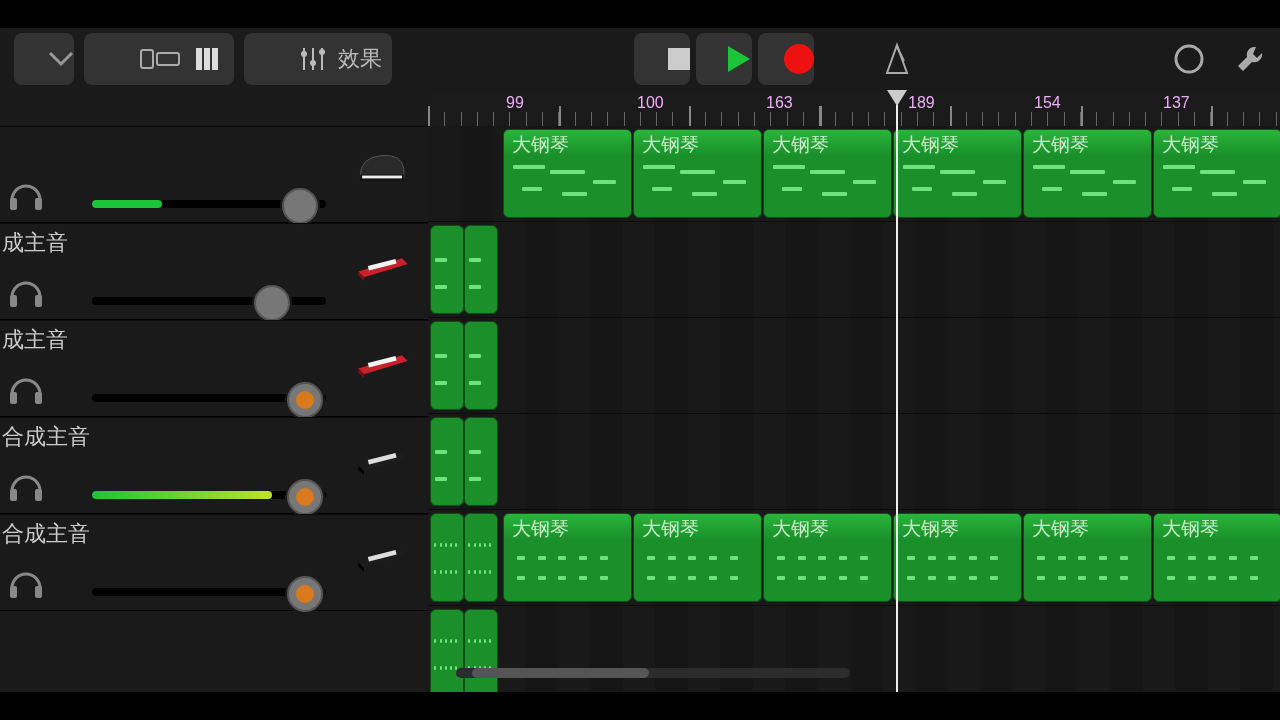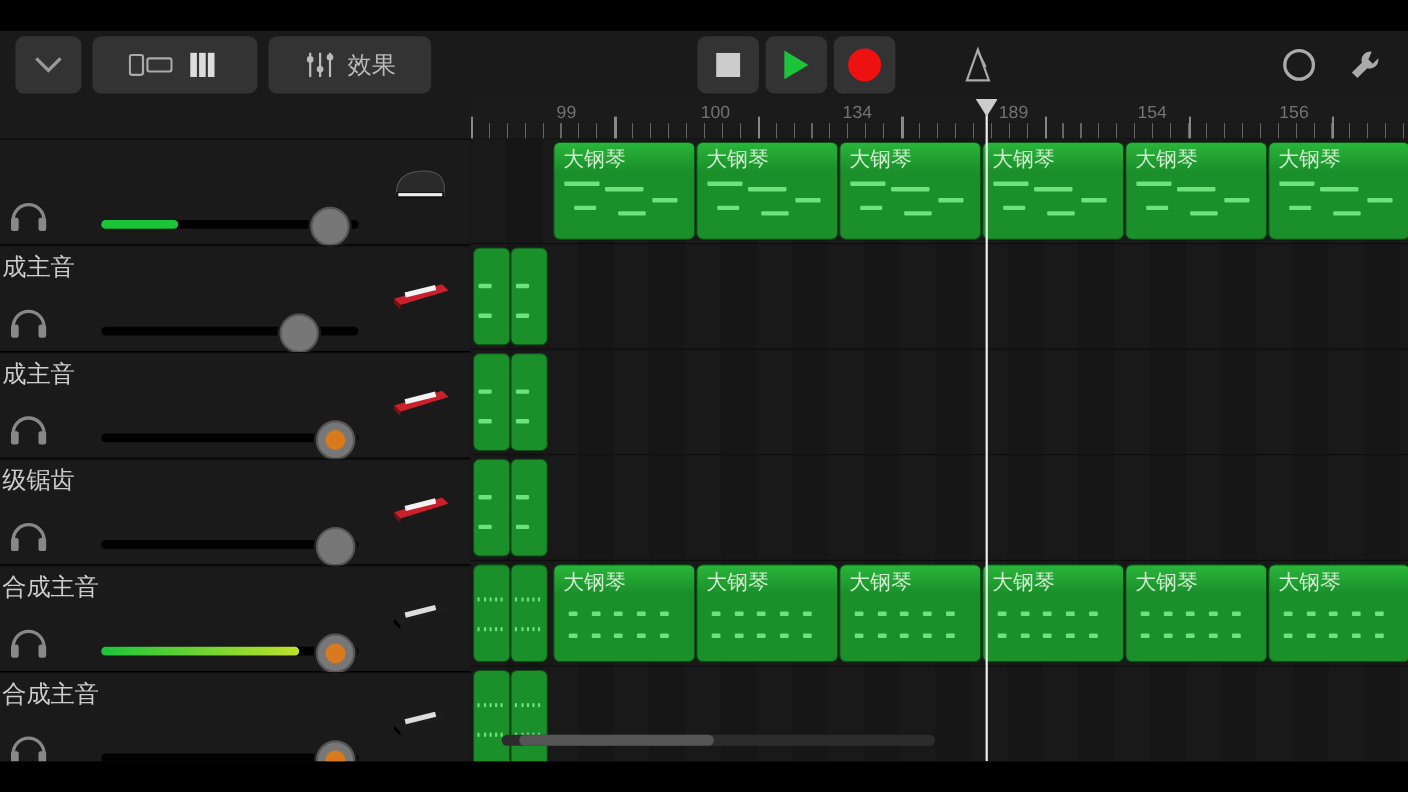--- a/index.html
+++ b/index.html
@@ -1,19 +1,19 @@
 <!DOCTYPE html>
 <html><head>
 <meta charset="utf-8">
 <style>
 html,body{margin:0;padding:0;background:#000;font-family:-apple-system,"Helvetica Neue",Arial,sans-serif;width:1280px;height:720px;overflow:hidden;color:#aaa}
 .app{position:absolute;top:28px;left:0;right:0;bottom:28px;background:#1a1a1a;display:flex;flex-direction:column}
 
 .toolbar{height:62px;display:flex;align-items:center;padding:0 14px;gap:10px}
-.tb-btn{height:52px;border-radius:8px;background:#333;display:flex;align-items:center;justify-content:center;color:#bbb;position:relative}
+.tb-btn{height:52px;border-radius:8px;background:#333;display:flex;align-items:center;justify-content:flex-end;color:#bbb;position:relative}
 .tb-menu{width:60px}
 .tb-views{width:130px;gap:14px;padding:0 10px}
 .tb-fx{width:128px;gap:10px;padding:0 10px;font-size:22px}
 .spacer{flex:1}
 .transport{display:flex;gap:6px}
 .transport .tb-btn{width:56px;height:52px}
 .play svg{fill:#1cc43a}
 .rec .dot{width:30px;height:30px;background:#e11;border-radius:50%}
 .metro{width:50px;margin-left:40px}
 
@@ -27,21 +27,21 @@
 .hp{position:absolute;left:6px;bottom:10px;width:40px;height:32px}
 .slider{position:absolute;left:92px;bottom:14px;width:234px;height:8px;background:#010101;border-radius:4px}
 .meter{position:absolute;left:0;top:0;bottom:0;border-radius:4px}
 .knob{position:absolute;top:-12px;width:32px;height:32px;background:#777;border:2px solid #555;border-radius:50%;box-shadow:0 0 0 2px #1b1b1b}
 .knob.amber::after{content:"";position:absolute;inset:7px;border-radius:50%;background:#d97a1e}
 .inst{position:absolute;right:14px;top:16px;width:62px;height:48px;display:flex;align-items:center;justify-content:center}
 
 .inst svg{width:60px;height:38px}
 
 .timeline{flex:1;position:relative;background:#191919;overflow:hidden}
-.ruler{height:36px;background:#1b1b1b;position:relative;font-size:16px;color:#737373;border-bottom:1px solid #000}
+.ruler{height:36px;background:#1b1b1b;position:relative;font-size:16px;color:#f0abfc;border-bottom:1px solid #000}
 .barlbl{position:absolute;top:4px}
 .ticks{position:absolute;left:0;right:0;bottom:0;height:14px;background:repeating-linear-gradient(90deg,#666 0 1px,transparent 1px 16.3px)}
 .majticks{position:absolute;left:0;right:0;bottom:0;height:20px;background:repeating-linear-gradient(90deg,#888 0 2px,transparent 2px 130.5px)}
 .lanes{position:absolute;top:36px;left:0;right:0;bottom:0}
 .lane{height:95px;position:relative;border-bottom:1px solid #0c0c0c;background:repeating-linear-gradient(90deg,#191919 0 32px,#161616 32px 65px)}
 .region{position:absolute;top:3px;bottom:3px;background:#1a8f2a;border:1px solid #0d4d16;border-radius:6px;overflow:hidden}
 .region .rlabel{position:absolute;left:8px;top:2px;font-size:19px;color:#cfeccf;white-space:nowrap}
 .region .hd{position:absolute;left:0;right:0;top:0;height:26px;background:linear-gradient(#29b53a,#1a8f2a)}
 .notes{position:absolute;top:30px;left:5%;right:5%;bottom:8px}
 .notes i{position:absolute;height:4px;background:#6fe27c;border-radius:1px}
@@ -173,39 +173,20 @@
             </div>
             <div class="inst">
               <svg viewBox="0 0 60 40">
                 <polygon points="4,28 50,14 56,20 10,34" fill="#c9202c"></polygon>
                 <polygon points="4,28 10,34 10,38 4,32" fill="#7a0f17"></polygon>
                 <rect x="14" y="22" width="30" height="5" transform="rotate(-14 14 22)" fill="#f2f2f2"></rect>
               </svg>
             </div>
           </div>
           <div class="track">
-            <div class="tname">级锯齿</div>
-            <div class="hp"><svg viewBox="0 0 40 32">
-                <path d="M6 20a14 14 0 0 1 28 0" fill="none" stroke="#888" stroke-width="3"></path>
-                <rect x="4" y="18" width="7" height="12" rx="2" fill="#888"></rect>
-                <rect x="29" y="18" width="7" height="12" rx="2" fill="#888"></rect>
-              </svg></div>
-            <div class="slider">
-              <div class="meter" style="width:0%;background:#1cc43a"></div>
-              <div class="knob" style="left:calc(90% - 16px)"></div>
-            </div>
-            <div class="inst">
-              <svg viewBox="0 0 60 40">
-                <polygon points="4,28 50,14 56,20 10,34" fill="#c9202c"></polygon>
-                <polygon points="4,28 10,34 10,38 4,32" fill="#7a0f17"></polygon>
-                <rect x="14" y="22" width="30" height="5" transform="rotate(-14 14 22)" fill="#f2f2f2"></rect>
-              </svg>
-            </div>
-          </div>
-          <div class="track">
             <div class="tname">合成主音</div>
             <div class="hp"><svg viewBox="0 0 40 32">
                 <path d="M6 20a14 14 0 0 1 28 0" fill="none" stroke="#888" stroke-width="3"></path>
                 <rect x="4" y="18" width="7" height="12" rx="2" fill="#888"></rect>
                 <rect x="29" y="18" width="7" height="12" rx="2" fill="#888"></rect>
               </svg></div>
             <div class="slider">
               <div class="meter" style="width:77%;background:linear-gradient(90deg,#1cc43a,#bfe22a)"></div>
               <div class="knob amber" style="left:calc(90% - 16px)"></div>
             </div>
@@ -239,24 +220,24 @@
         </div>
     </div>
 
     <div class="timeline">
       <div class="ruler">
         <div class="ticks"></div>
           <div class="majticks"></div>
         <div id="bar-labels">
             <span class="barlbl" style="left: 78px;">99</span>
             <span class="barlbl" style="left: 209px;">100</span>
-            <span class="barlbl" style="left: 338px;">134</span>
+            <span class="barlbl" style="left: 338px;">163</span>
             <span class="barlbl" style="left: 480px;">189</span>
             <span class="barlbl" style="left: 606px;">154</span>
-            <span class="barlbl" style="left: 735px;">156</span>
+            <span class="barlbl" style="left: 735px;">137</span>
           </div>
       </div>
       <div class="lanes" id="lanes">
           <div class="lane">
             <div class="region" style="left: 75px; width: 127px;">
               <div class="hd"></div>
               <div class="rlabel">大钢琴</div>
               <div class="notes">
                 <i style="left: 2%; top: 10%; width: 28%;"></i>
                 <i style="left: 35%; top: 20%; width: 30%;"></i>

